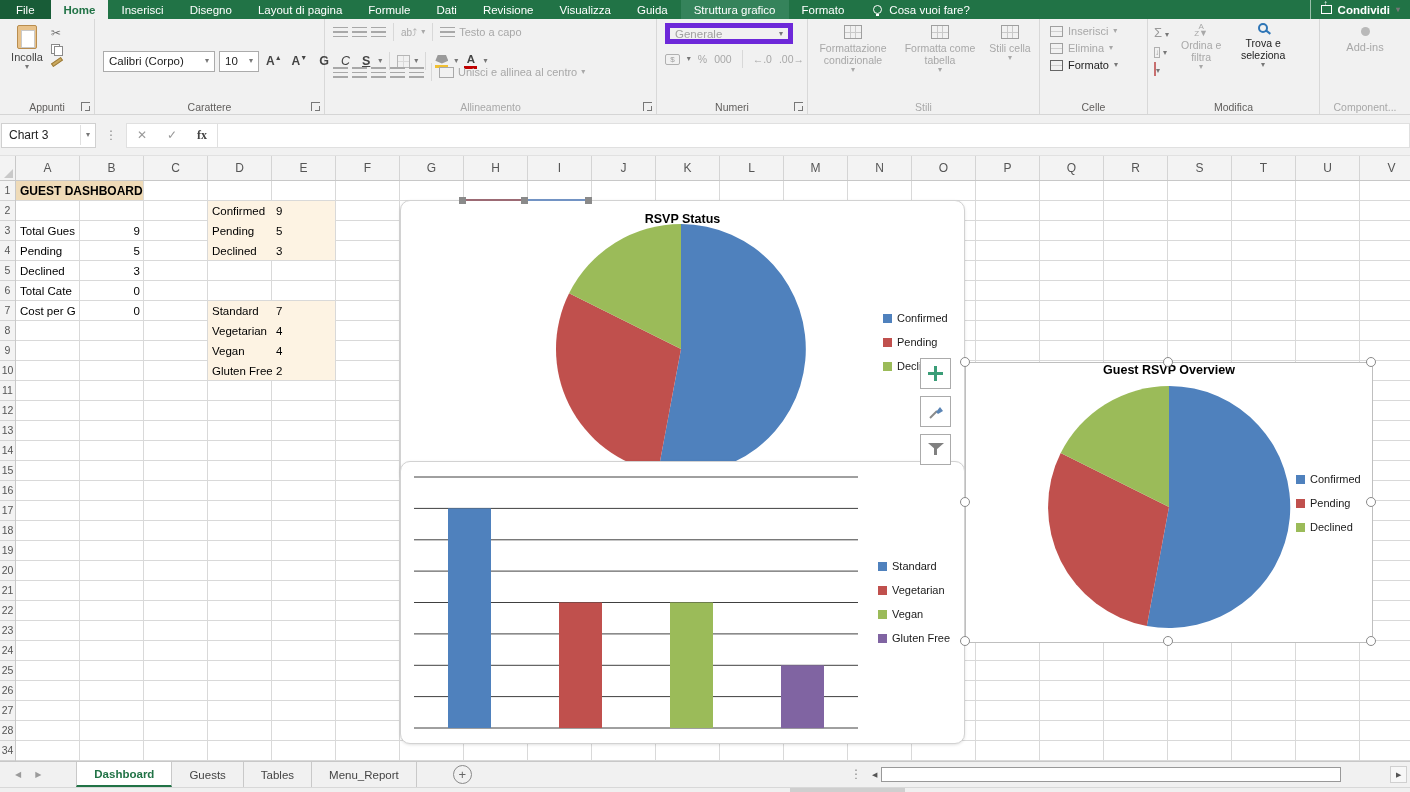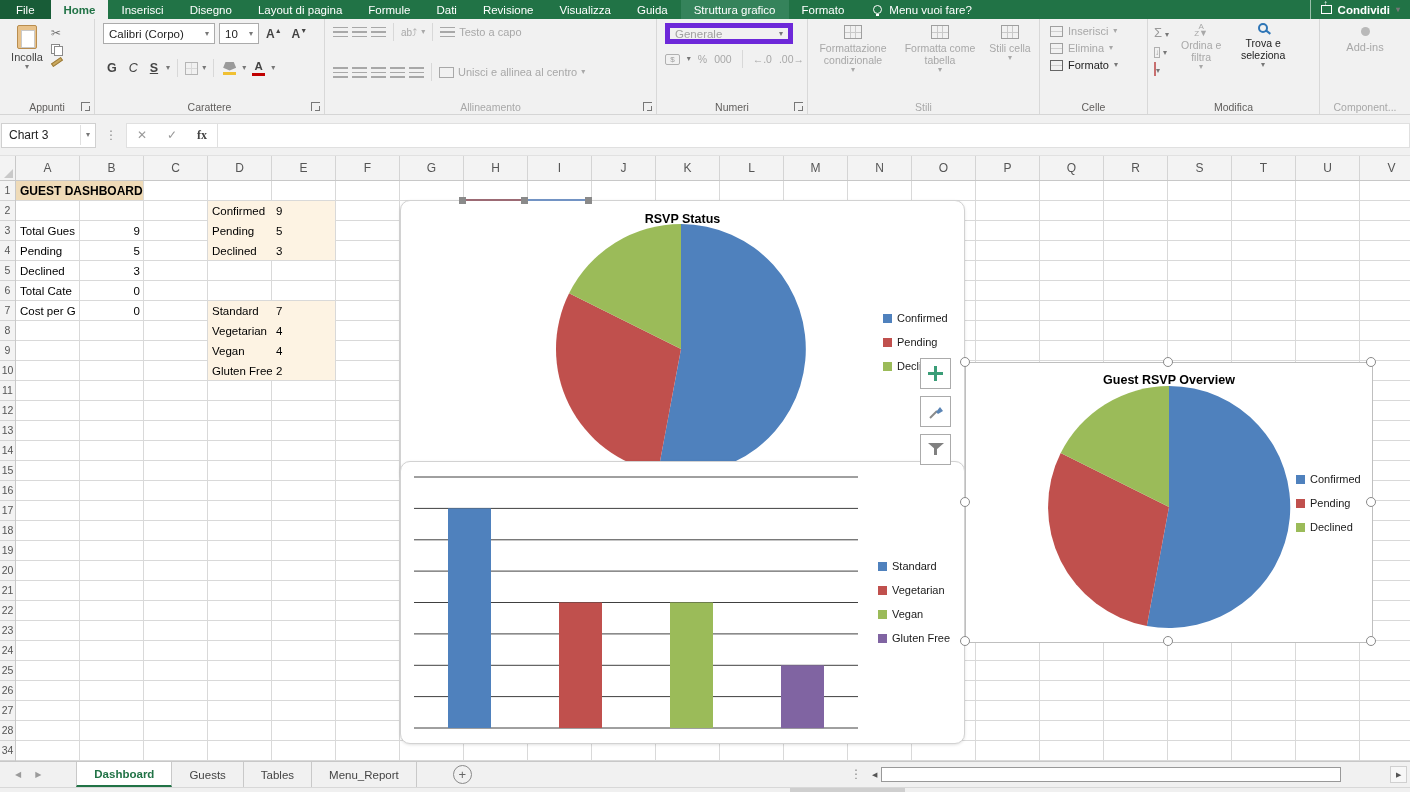--- a/index.html
+++ b/index.html
@@ -33,21 +33,21 @@
 .clipboard{width:20px;height:24px;background:#e8c28a;border:1px solid #b98d4f;border-radius:2px;position:relative}
 .clipboard::after{content:"";position:absolute;left:3px;top:4px;width:12px;height:16px;background:#fff;border:1px solid #c9c9c9}
 .blabel{font-size:11px;color:#444;margin-top:2px}
 .mini-col{display:flex;flex-direction:column;gap:4px;padding-top:4px}
 .mico{font-size:12px;color:#6c6c6c;line-height:13px;cursor:pointer}
 .copy-ico{position:relative;width:12px;height:12px;display:inline-block}
 .copy-ico i{position:absolute;width:9px;height:10px;border:1px solid #8a8a8a;background:#fff}
 .copy-ico i:first-child{left:0;top:0}
 .copy-ico i:last-child{left:3px;top:2px}
 .brush-ico{width:12px;height:4px;background:#caa85c;border:1px solid #9c7c3c;transform:rotate(-35deg);display:inline-block}
-.g-carattere{width:230px;display:flex;flex-direction:column;gap:15px;padding-left:8px}
+.g-carattere{width:230px;display:flex;flex-direction:row;gap:5px;padding-left:8px}
 .combo{background:#fff;border:1px solid #ababab;height:21px;display:flex;align-items:center;padding:0 5px;font-size:11.5px;color:#222}
 .combo .caret{margin-left:auto;padding-left:6px}
 .crow{display:flex;align-items:center;gap:4px}
 .font-name{width:112px}
 .font-size{width:40px}
 .azbtn{font-size:12px;color:#444;font-weight:bold;padding:0 3px;cursor:pointer}
 .azbtn sup{font-size:7px}
 .fmt-letter{font-weight:bold;font-size:12.5px;color:#444;padding:0 4px;cursor:pointer}
 .fmt-letter.it{font-style:italic;font-weight:normal}
 .fmt-letter.un{text-decoration:underline}
@@ -161,21 +161,21 @@
       <div class="rtab">Formule</div>
       <div class="rtab">Dati</div>
       <div class="rtab">Revisione</div>
       <div class="rtab">Visualizza</div>
       <div class="rtab">Guida</div>
       <div class="rtab contextual">Struttura grafico</div>
       <div class="rtab">Formato</div>
     </div>
   <div class="qsearch">
     <span class="bulb"></span>
-    <span>Menu vuoi fare?</span>
+    <span>Cosa vuoi fare?</span>
   </div>
   <div class="share">
     <span class="share-ico"></span>
     <span>Condividi</span>
     <span class="caret">▾</span>
   </div>
 </div>
 
 <div class="ribbon">
 
@@ -489,21 +489,21 @@
           <div class="litem"><span class="lsq" style="background: rgb(155, 187, 89);"></span>Vegan</div>
           <div class="litem"><span class="lsq" style="background: rgb(128, 100, 162);"></span>Gluten Free</div>
         </div>
       </div>
       <div class="chart sel" style="left: 949px; top: 181px; width: 408px; height: 281px;">
         <svg width="408" height="281">
           <path d="M203,144 L203.0,23.0 A121,121 0 1 1 180.8,262.9 Z" fill="#4F81BD"></path>
           <path d="M203,144 L180.8,262.9 A121,121 0 0 1 94.7,90.1 Z" fill="#C0504D"></path>
           <path d="M203,144 L94.7,90.1 A121,121 0 0 1 203.0,23.0 Z" fill="#9BBB59"></path>
         </svg>
-        <div class="ctitle" style="top: 10px;">Guest RSVP Overview</div>
+        <div class="ctitle" style="top: 0;">Guest RSVP Overview</div>
         <div class="legend" style="left: 330px; top: 104px;">
           <div class="litem"><span class="lsq" style="background: rgb(79, 129, 189);"></span>Confirmed</div>
           <div class="litem"><span class="lsq" style="background: rgb(192, 80, 77);"></span>Pending</div>
           <div class="litem"><span class="lsq" style="background: rgb(155, 187, 89);"></span>Declined</div>
         </div>
         <div class="hd" style="left: calc(0% - 6px); top: calc(0% - 6px);"></div>
         <div class="hd" style="left: calc(50% - 6px); top: calc(0% - 6px);"></div>
         <div class="hd" style="left: calc(100% - 6px); top: calc(0% - 6px);"></div>
         <div class="hd" style="left: calc(0% - 6px); top: calc(50% - 6px);"></div>
         <div class="hd" style="left: calc(100% - 6px); top: calc(50% - 6px);"></div>

